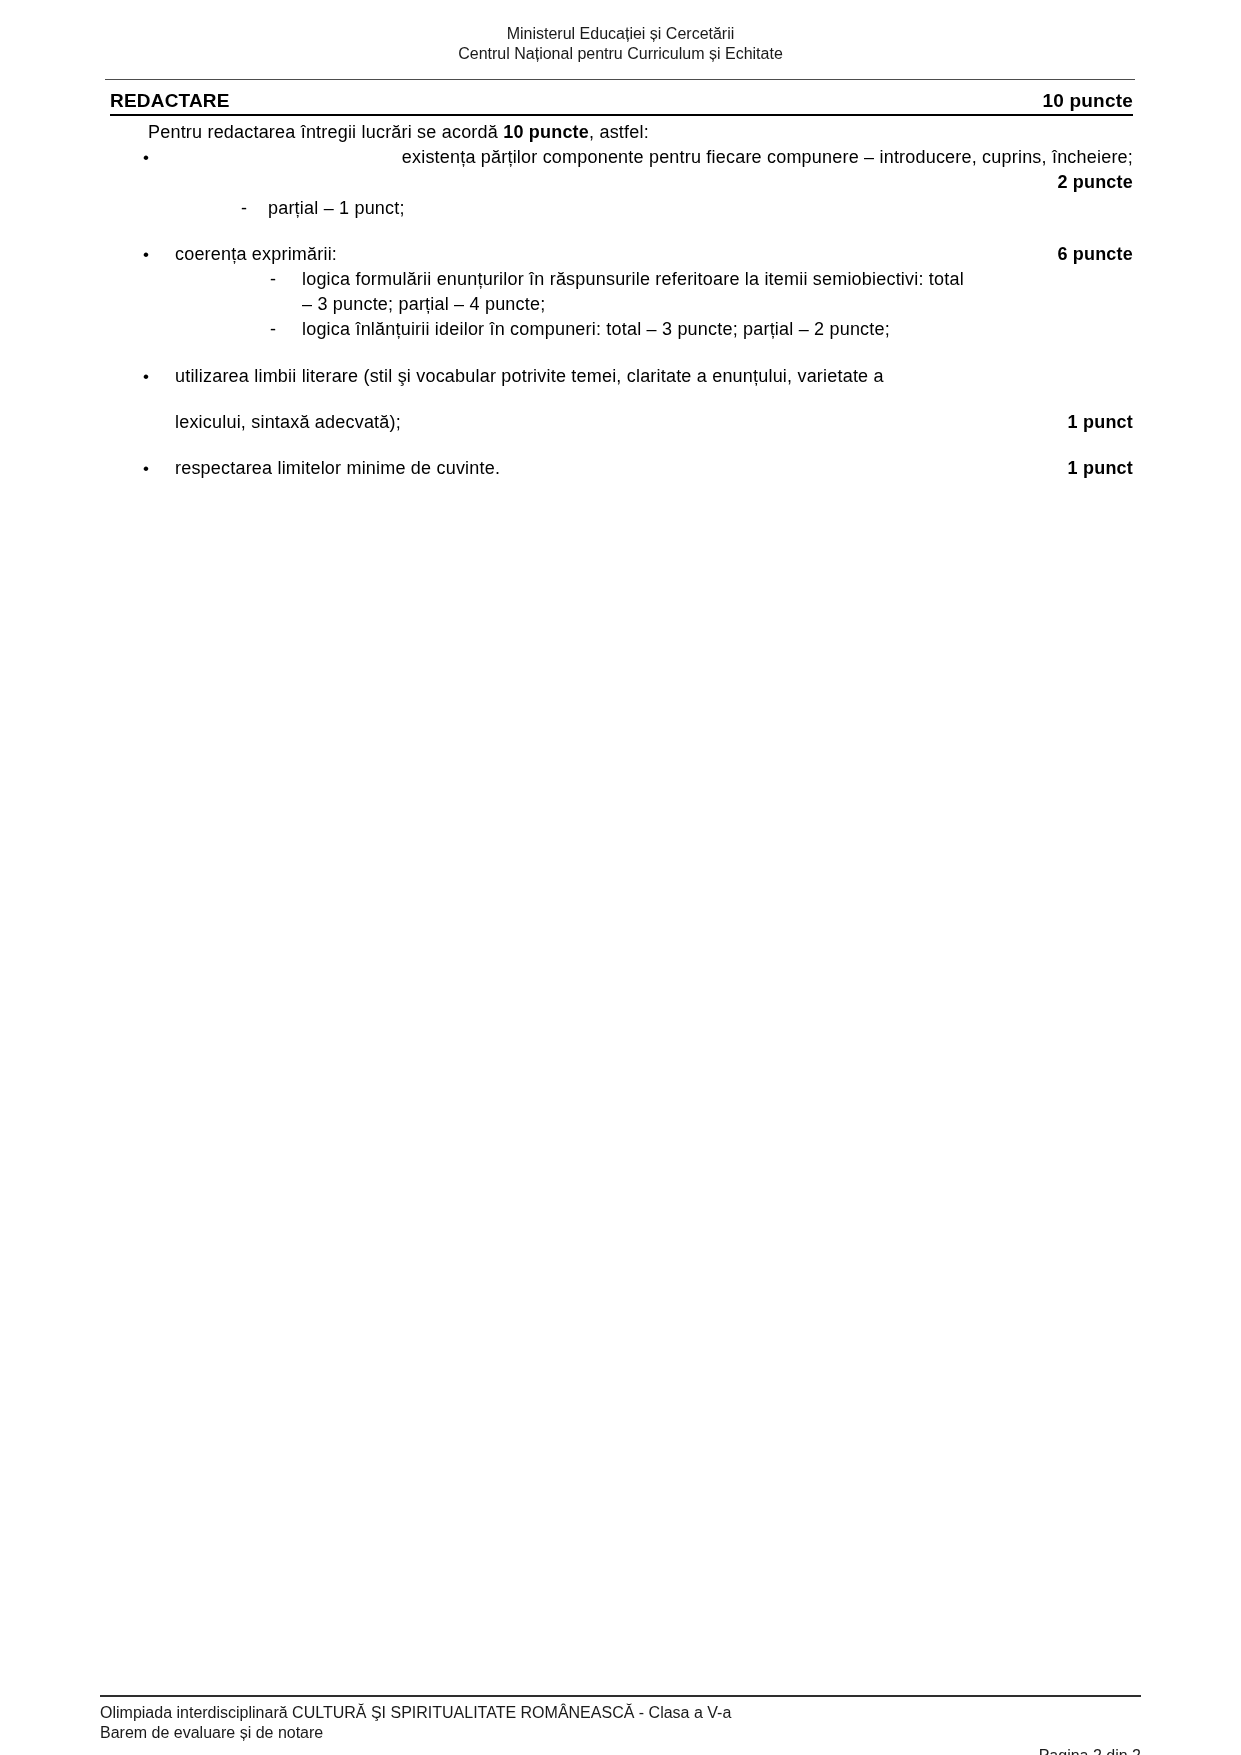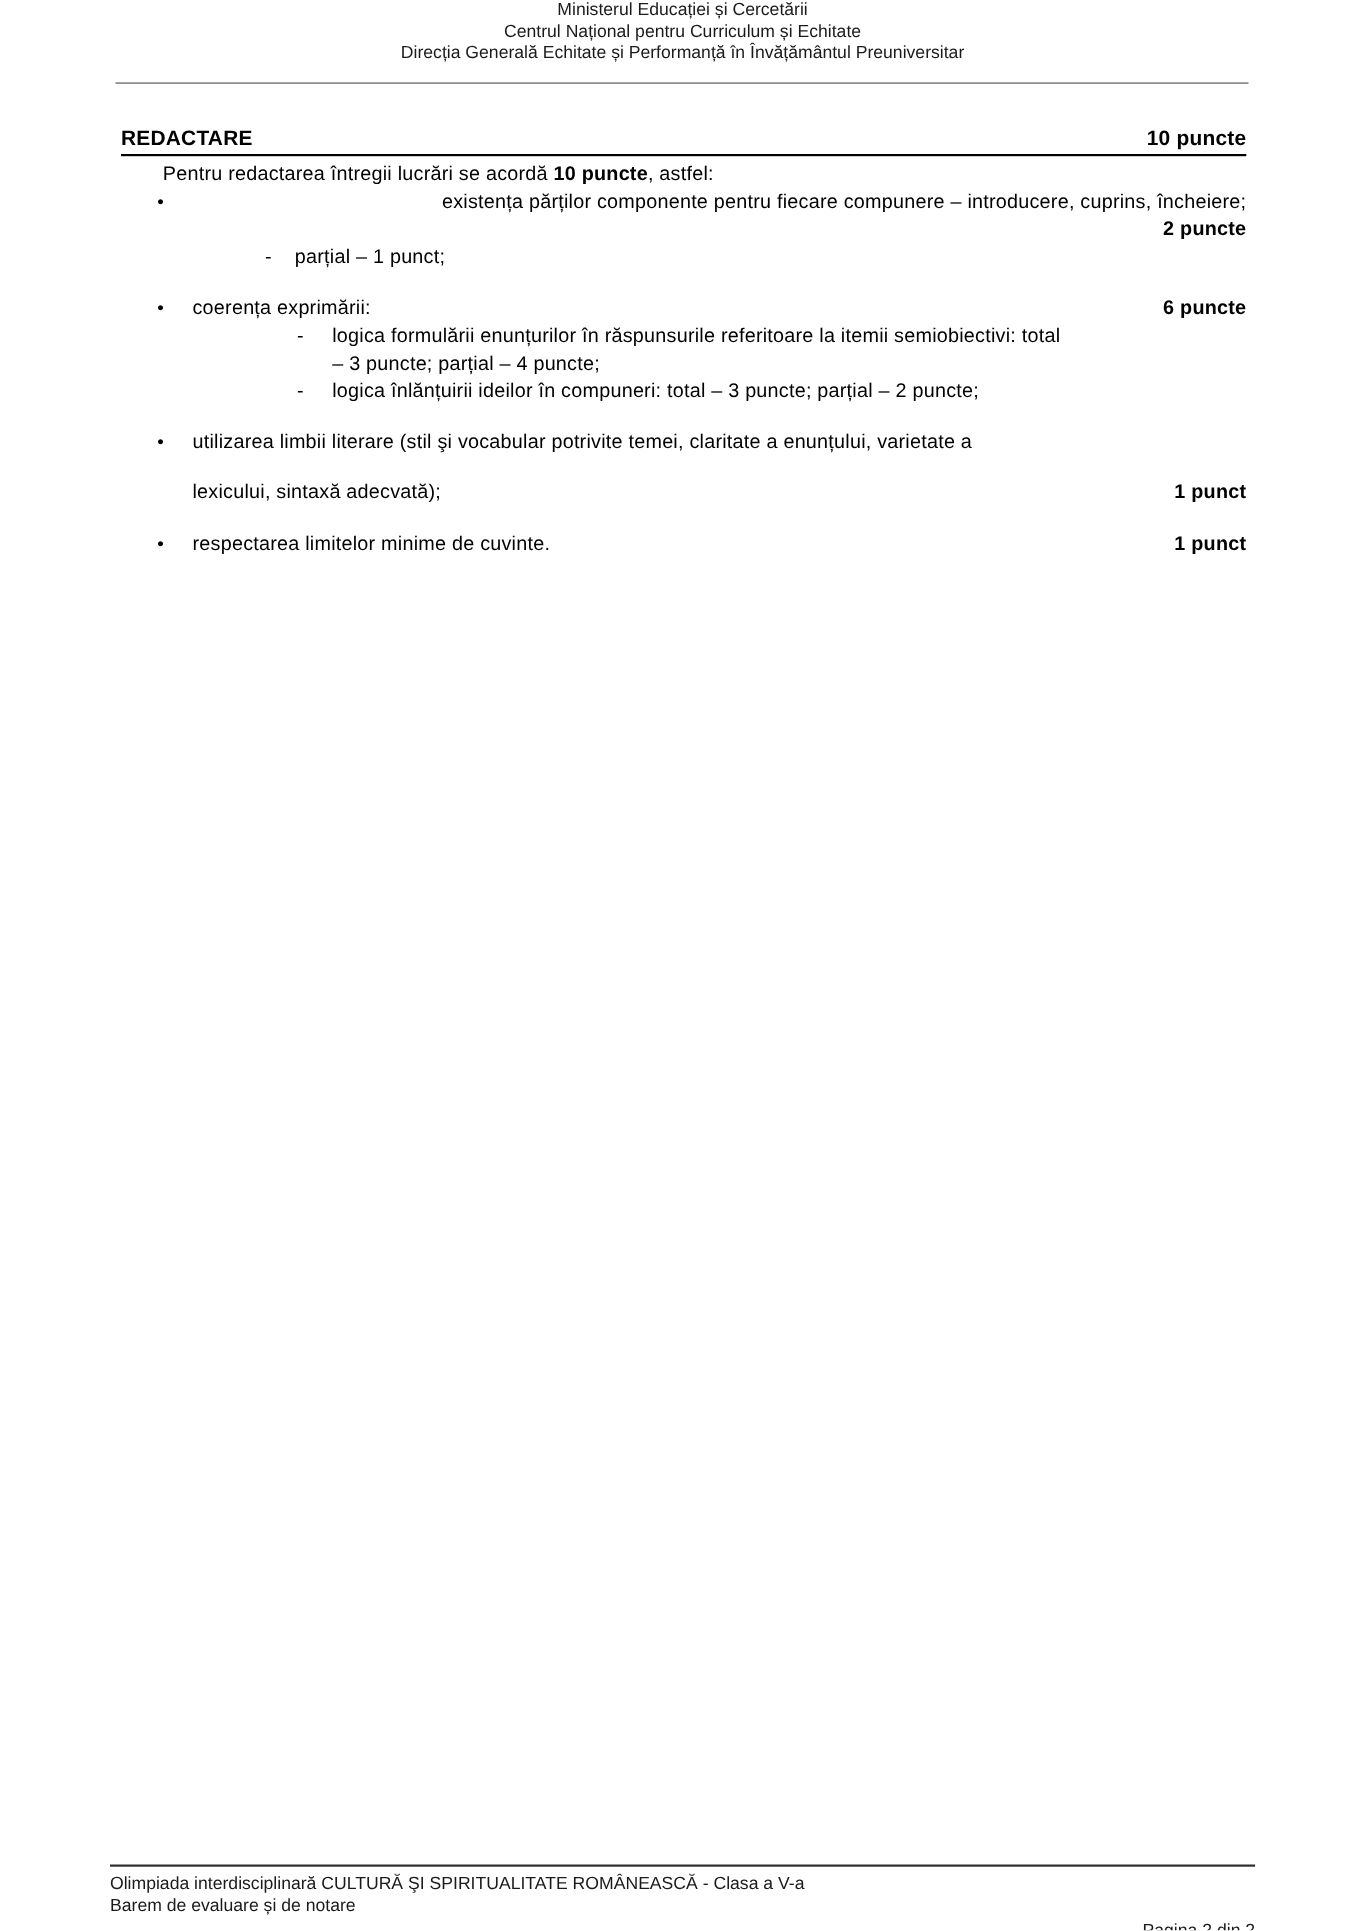--- a/index.html
+++ b/index.html
@@ -7,42 +7,42 @@
   .page {
     position:relative;
     width:1241px; height:1755px;
     background:#ffffff;
     color:#000000;
     font-family:"Liberation Sans","DejaVu Sans",sans-serif;
     overflow:hidden;
   }
   
   .doc-header {
-    padding-top:0;
+    padding-top:24px;
     text-align:center;
     font-size:16px;
     line-height:19.5px;
     color:#1a1a1a;
   }
   .header-rule {
     margin:16px 106px 0 105px;
     border-top:1.6px solid #4d4d4d;
     height:0;
   }
   
   .content {
     margin-left:110px;
     width:1023px;
     font-size:18px;
     line-height:25.2px;
     letter-spacing:0.2px;
   }
   .bold { font-weight:bold; }
   .h-row {
-    margin-top:40px;
+    margin-top:10px;
     display:flex;
     justify-content:space-between;
     align-items:flex-end;
     border-bottom:2.4px solid #000;
     padding-bottom:2px;
     font-weight:bold;
     font-size:19px;
     line-height:22px;
   }
   .intro { margin-top:4px; padding-left:38px; }
@@ -73,21 +73,20 @@
   .page-num { text-align:right; margin-top:3px; }
 </style>
 </head>
 <body>
 
 <div class="page">
 
   <header class="doc-header">
     <div>Ministerul Educației și Cercetării</div>
     <div>Centrul Național pentru Curriculum și Echitate</div>
-    <div>Direcția Generală Echitate și Performanță în Învățământul Preuniversitar</div>
   </header>
 
   <div class="header-rule"></div>
 
   <main class="content">
 
     <div class="h-row">
       <span>REDACTARE</span>
       <span>10 puncte</span>
     </div>

